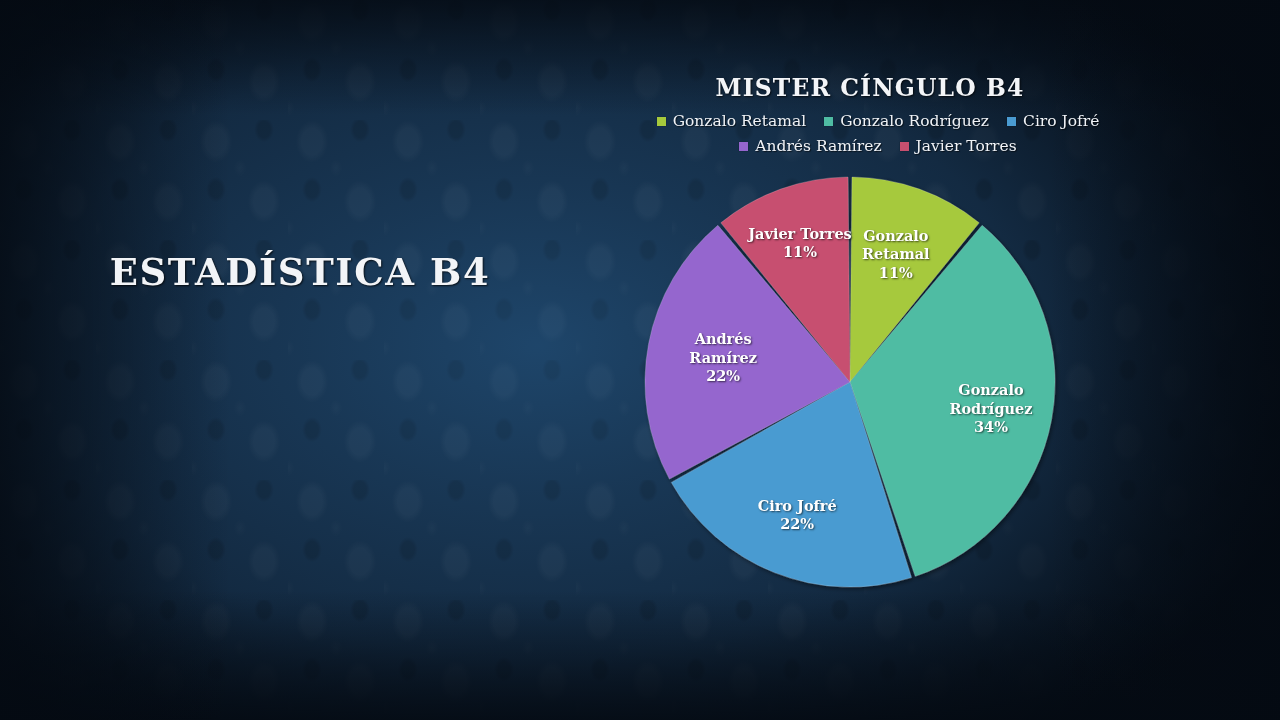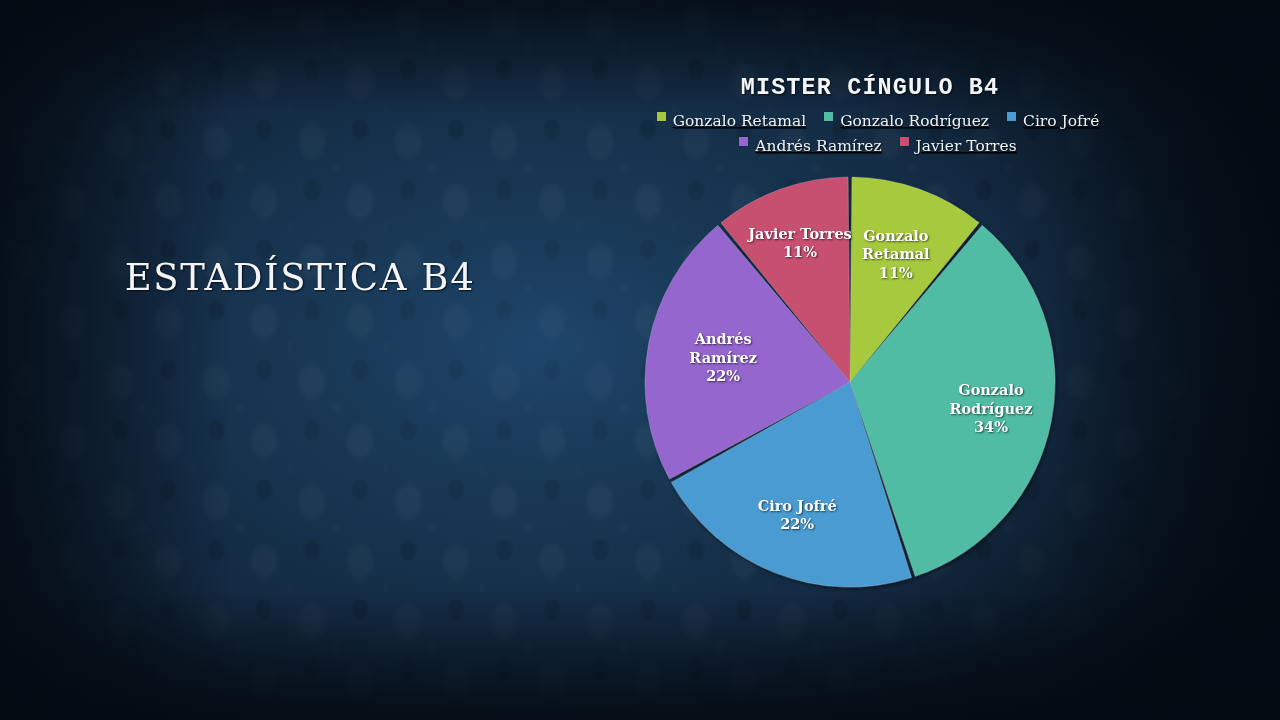--- a/index.html
+++ b/index.html
@@ -51,26 +51,26 @@
   
   #title-block {
     position: absolute;
     left: 40px;
     top: 252px;
     width: 520px;
     text-align: center;
   }
   #page-title {
     font-size: 37px;
-    font-weight: normal;
+    font-weight: bold;
     letter-spacing: 1.6px;
     color: #f2f4f7;
     text-shadow: 1px 1px 2px rgba(0,0,0,0.75);
     line-height: 1.1;
-    margin: 6px;
+    margin: 0;
     white-space: nowrap;
   }
   #page-subtitle {
     margin-top: 26px;
     font-size: 19.5px;
     letter-spacing: 0.9px;
     color: #eef1f5;
     text-shadow: 1px 1px 2px rgba(0,0,0,0.7);
   }
 
@@ -86,38 +86,36 @@
     position: absolute;
     left: 0;
     top: 12px;
     width: 560px;
     text-align: center;
     font-size: 23.5px;
     font-weight: bold;
     letter-spacing: 1.1px;
     color: #f3f5f8;
     text-shadow: 1px 1px 2px rgba(0,0,0,0.7);
-    font-family: Liberation Mono, monospace;
   }
   #chart-legend {
     position: absolute;
     left: 28px;
     top: 50px;
     width: 520px;
     display: flex;
     flex-wrap: wrap;
     justify-content: center;
     align-content: flex-start;
   }
   .legend-item {
     display: flex;
-    align-items: flex-start;
+    align-items: center;
     margin: 0 9px 7px 9px;
     white-space: nowrap;
-    text-decoration: underline;
   }
   .legend-swatch {
     width: 9px;
     height: 9px;
     margin-right: 7px;
     flex: 0 0 auto;
     box-shadow: 0 0 1px rgba(0,0,0,0.5);
   }
   .legend-label {
     font-size: 15.5px;

